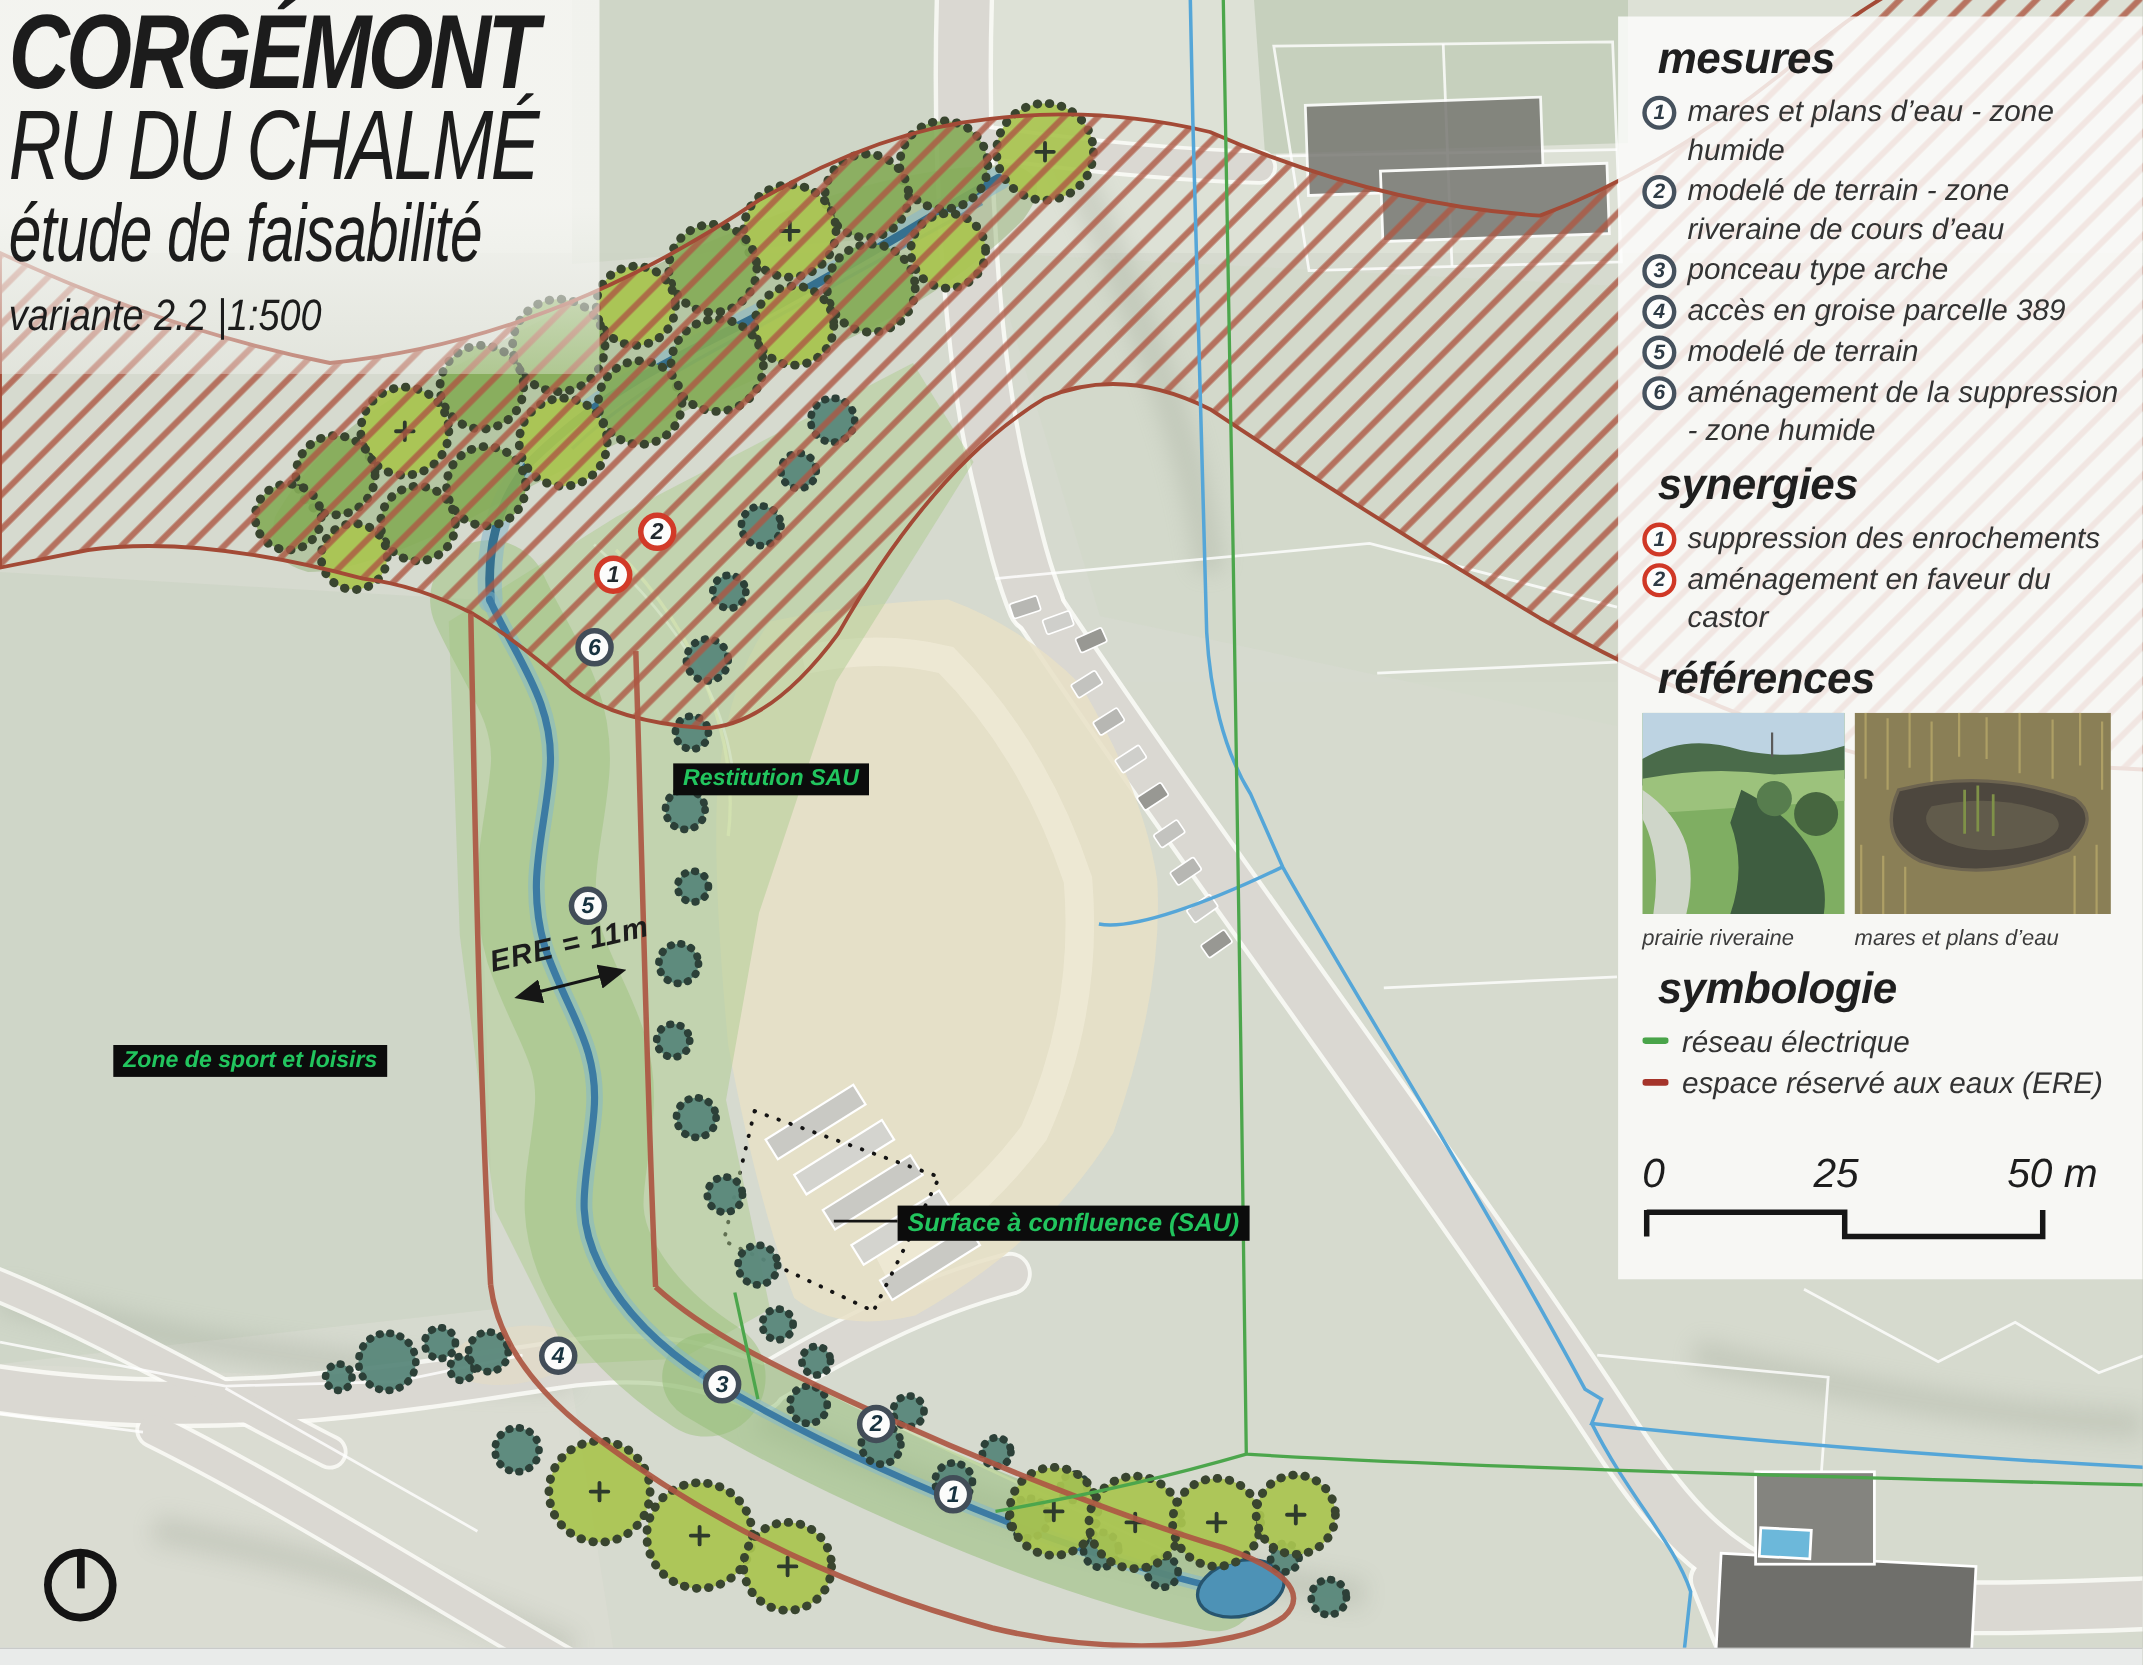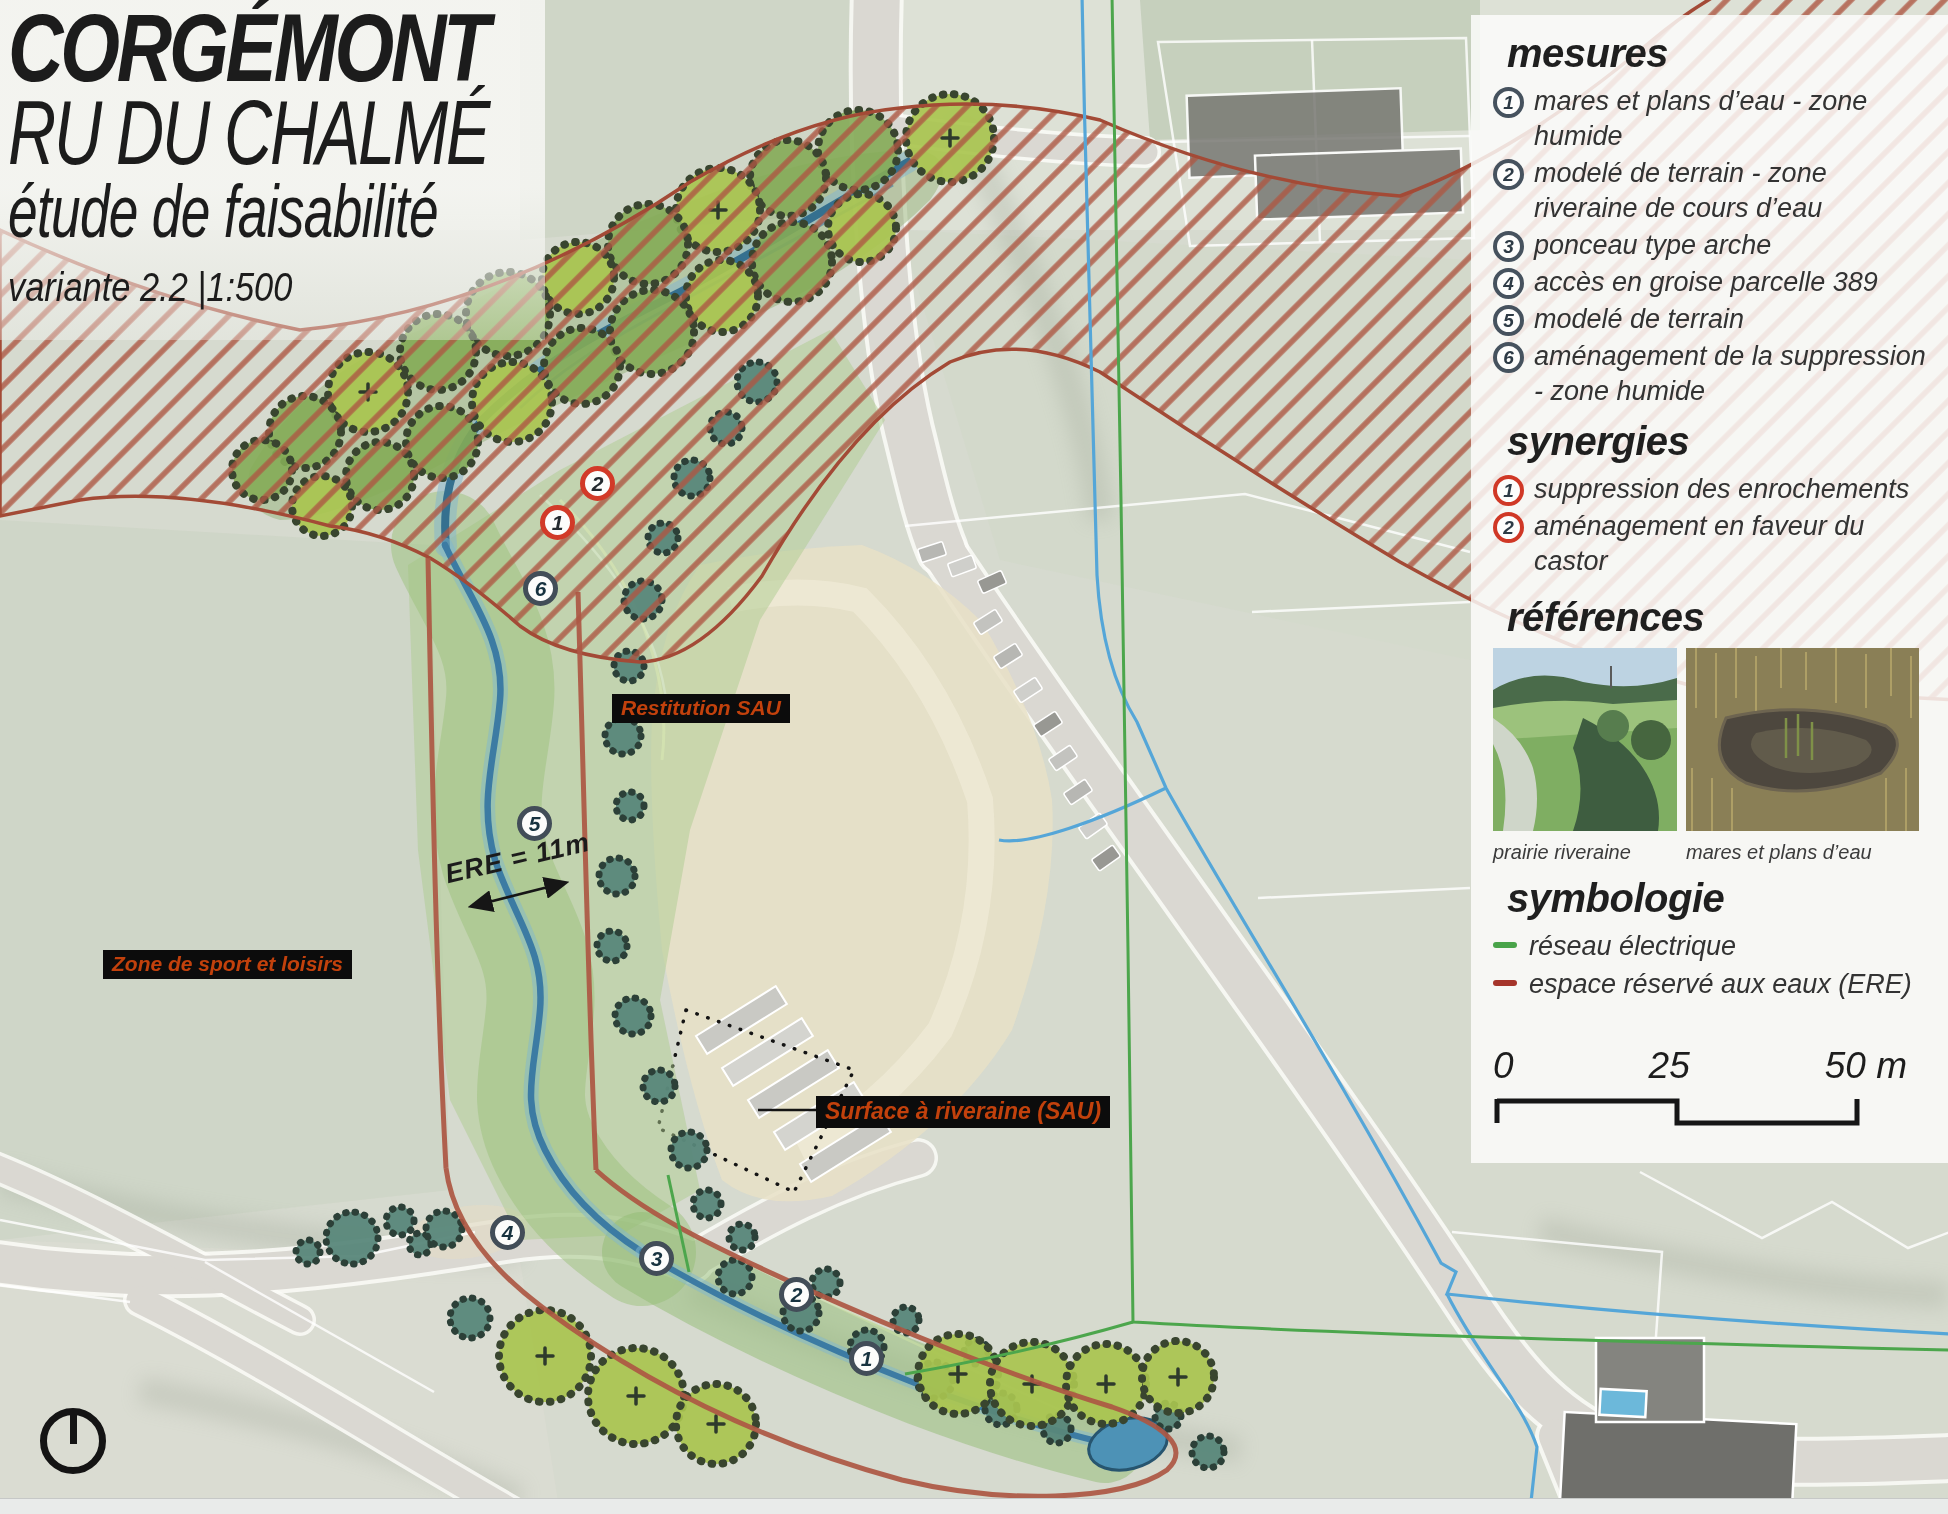--- a/index.html
+++ b/index.html
@@ -29,21 +29,21 @@
   .circ.red{border-color:#d03826;}
   .photos{display:flex;gap:9px;margin:6px 0 0 0;}
   .photo figure{margin:0;}
   .photo .cap{font-size:20px;color:#3c3c3c;margin-top:6px;}
   .sym .li{margin-bottom:4px;line-height:34px;}
   .swatch{flex:none;margin:13px 12px 0 0;}
   .scale{margin-top:44px;width:414px;}
   .scale-nums{display:flex;justify-content:space-between;font-size:37px;color:#1d1d1d;margin-bottom:6px;}
 
   
-  .mlabel{position:absolute;background:#0c0c0c;color:#c2410c;font-weight:700;
+  .mlabel{position:absolute;background:#0c0c0c;color:#22c55e;font-weight:700;
     font-size:21px;padding:2px 9px 3px 9px;white-space:nowrap;}
   .mlabel.big{font-size:23px;}
   .ere-label{position:absolute;left:444px;top:843px;transform:rotate(-13deg);
     font-size:27px;font-weight:600;color:#1c1c1c;letter-spacing:1px;white-space:nowrap;}
   .mk{position:absolute;width:35px;height:35px;margin:-18px 0 0 -18px;border-radius:50%;
     background:#fcfcfb;border:5px solid #424d58;box-sizing:border-box;
     display:flex;align-items:center;justify-content:center;
     font-size:21px;font-weight:700;color:#17323f;}
   .mk.red{border-color:#d23a28;color:#23292e;}
   .north{position:absolute;left:40px;top:1408px;width:66px;height:66px;border:7px solid #141414;
@@ -323,21 +323,21 @@
 
 <div class="titleblock">
   <span class="tl t1">CORGÉMONT</span>
   <span class="tl t2">RU DU CHALMÉ</span>
   <span class="tl t3">étude de faisabilité</span>
   <span class="tl t4">variante 2.2 |1:500</span>
 </div>
 
 <div class="mlabel" style="left:612px;top:694px">Restitution SAU</div>
 <div class="mlabel" style="left:103px;top:950px">Zone de sport et loisirs</div>
-<div class="mlabel big" style="left:816px;top:1096px">Surface à riveraine (SAU)</div>
+<div class="mlabel big" style="left:816px;top:1096px">Surface à confluence (SAU)</div>
 <div class="ere-label">ERE = 11m</div>
 
 <div class="mk" style="left:867px;top:1359px">1</div>
 <div class="mk" style="left:797px;top:1295px">2</div>
 <div class="mk" style="left:657px;top:1259px">3</div>
 <div class="mk" style="left:508px;top:1233px">4</div>
 <div class="mk" style="left:535px;top:824px">5</div>
 <div class="mk" style="left:541px;top:589px">6</div>
 <div class="mk red" style="left:558px;top:523px">1</div>
 <div class="mk red" style="left:598px;top:484px">2</div>

